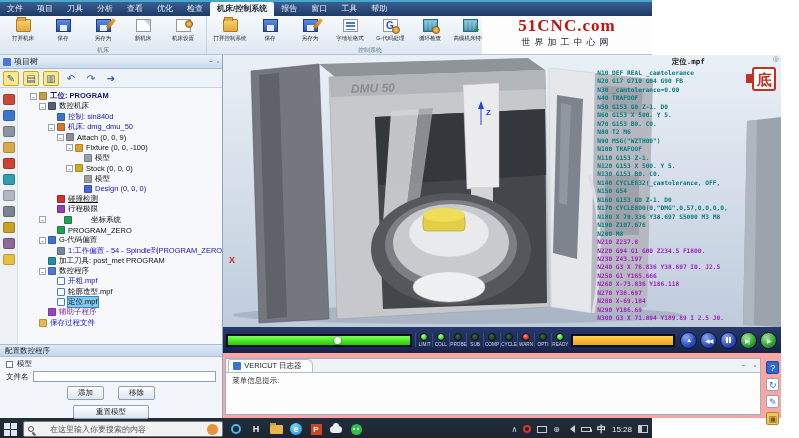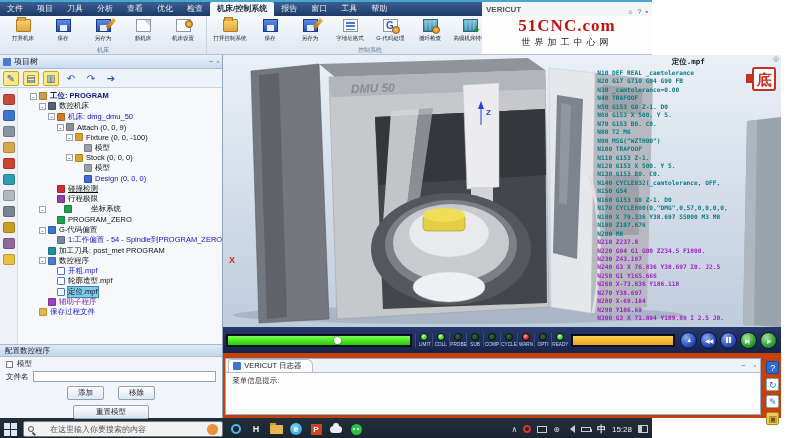--- a/index.html
+++ b/index.html
@@ -145,21 +145,21 @@
   .led-label { font-size:6px; color:#cdd6e6; transform:scale(.78); white-space:nowrap; }
   #pbtns { display:flex; gap:3px; margin-left:2px; }
   .pbtn { width:17px; height:17px; border-radius:50%; border:1px solid #0a1436;
     display:flex; align-items:center; justify-content:center; color:#fff; font-size:6px;
     font-weight:bold; letter-spacing:-1px; }
   .pbtn.blue  { background:radial-gradient(circle at 35% 30%,#88aaf4,#2a4ab8 60%,#14267c); }
   .pbtn.green { background:radial-gradient(circle at 35% 30%,#9fe494,#2f9f30 60%,#176a18); }
   .pause-bars i { display:inline-block; width:2px; height:6px; background:#fff; margin:0 .5px; }
 
   
-  #bottom-zone { flex:1; background:#c2410c; position:relative; }
+  #bottom-zone { flex:1; background:#fca5a5; position:relative; }
   #logger { position:absolute; left:2px; right:20px; top:5px; bottom:3px; background:#fdfdfd;
     border:1px solid #9bb0c8; }
   #logger-tabrow { height:14px; border-bottom:1px solid #aebfd2; background:#eef3f8;
     display:flex; align-items:flex-end; }
   #logger-tab { background:#fdfdfd; border:1px solid #aebfd2; border-bottom:none;
     border-radius:3px 6px 0 0; display:flex; align-items:center; gap:3px; padding:1px 10px 1px 4px;
     margin-left:2px; }
   #logger-tab .hicon { width:8px; height:8px; background:#3a76d0; border-radius:1px; }
   #logger-tab-label { font-size:7.5px; color:#223; }
   #logger-winbtns { margin-left:auto; padding-right:4px; }
@@ -223,24 +223,20 @@
         <span class="menu-tab">分析</span>
         <span class="menu-tab">查看</span>
         <span class="menu-tab">优化</span>
         <span class="menu-tab">检查</span>
         <span class="menu-tab active">机床/控制系统</span>
         <span class="menu-tab">报告</span>
         <span class="menu-tab">窗口</span>
         <span class="menu-tab">工具</span>
         <span class="menu-tab">帮助</span>
       </div>
-    <div id="titlebar-right">
-      <span id="win-title">VERICUT</span>
-      <span id="titlebar-icons"><span class="tb-ic">☼</span><span class="tb-ic">?</span><span class="tb-ic">▪</span></span>
-    </div>
   </div>
 
   <div id="ribbon">
     <div id="ribbon-groups" style="display:flex">
         <div class="rgroup">
           <div class="rbtns">
             <div class="rbtn">
               <span class="ic ic-open-folder"></span>
               <span class="rbtn-label">打开机床</span>
             </div>
@@ -341,20 +337,25 @@
         <div id="tree">
             <div class="tnode" style="padding-left: 9px;">
               <span class="texp">-</span>
               <span class="ti" style="background: rgb(201, 156, 74);"></span>
               <span class="tlabel blueb">工位: PROGRAM</span>
             </div>
             <div class="tnode" style="padding-left: 18px;">
               <span class="texp">-</span>
               <span class="ti" style="background: rgb(85, 96, 112);"></span>
               <span class="tlabel">数控机床</span>
+            </div>
+            <div class="tnode" style="padding-left: 27px;">
+              <span class="texp none"></span>
+              <span class="ti" style="background: rgb(58, 118, 208);"></span>
+              <span class="tlabel blue">控制: sin840d</span>
             </div>
             <div class="tnode" style="padding-left: 27px;">
               <span class="texp">-</span>
               <span class="ti" style="background: rgb(208, 122, 42);"></span>
               <span class="tlabel blue">机床: dmg_dmu_50</span>
             </div>
             <div class="tnode" style="padding-left: 36px;">
               <span class="texp">-</span>
               <span class="ti" style="background: rgb(138, 143, 152);"></span>
               <span class="tlabel">Attach (0, 0, 9)</span>

